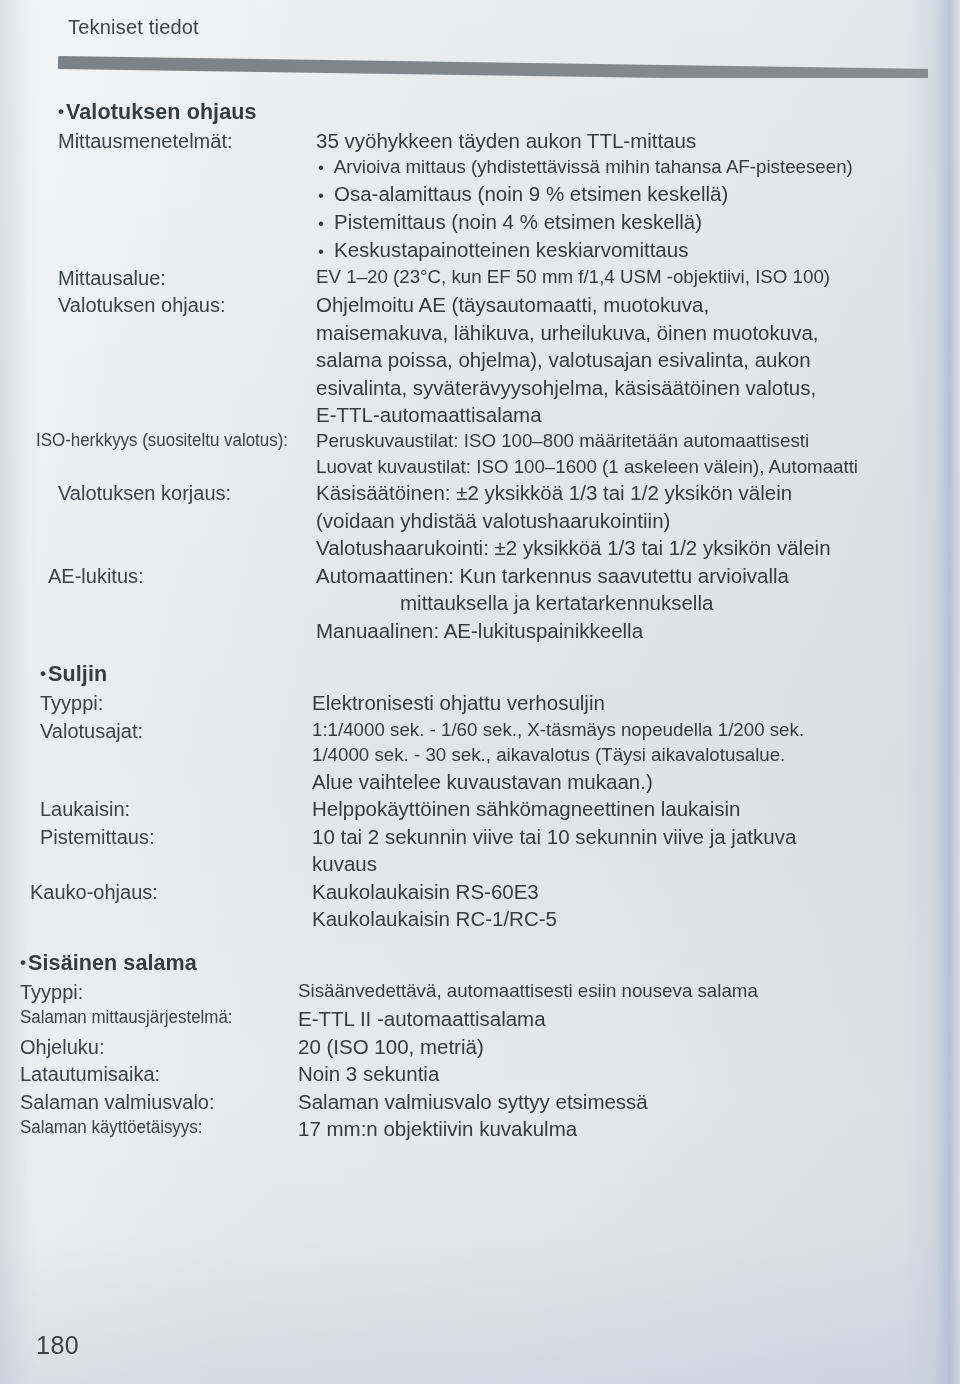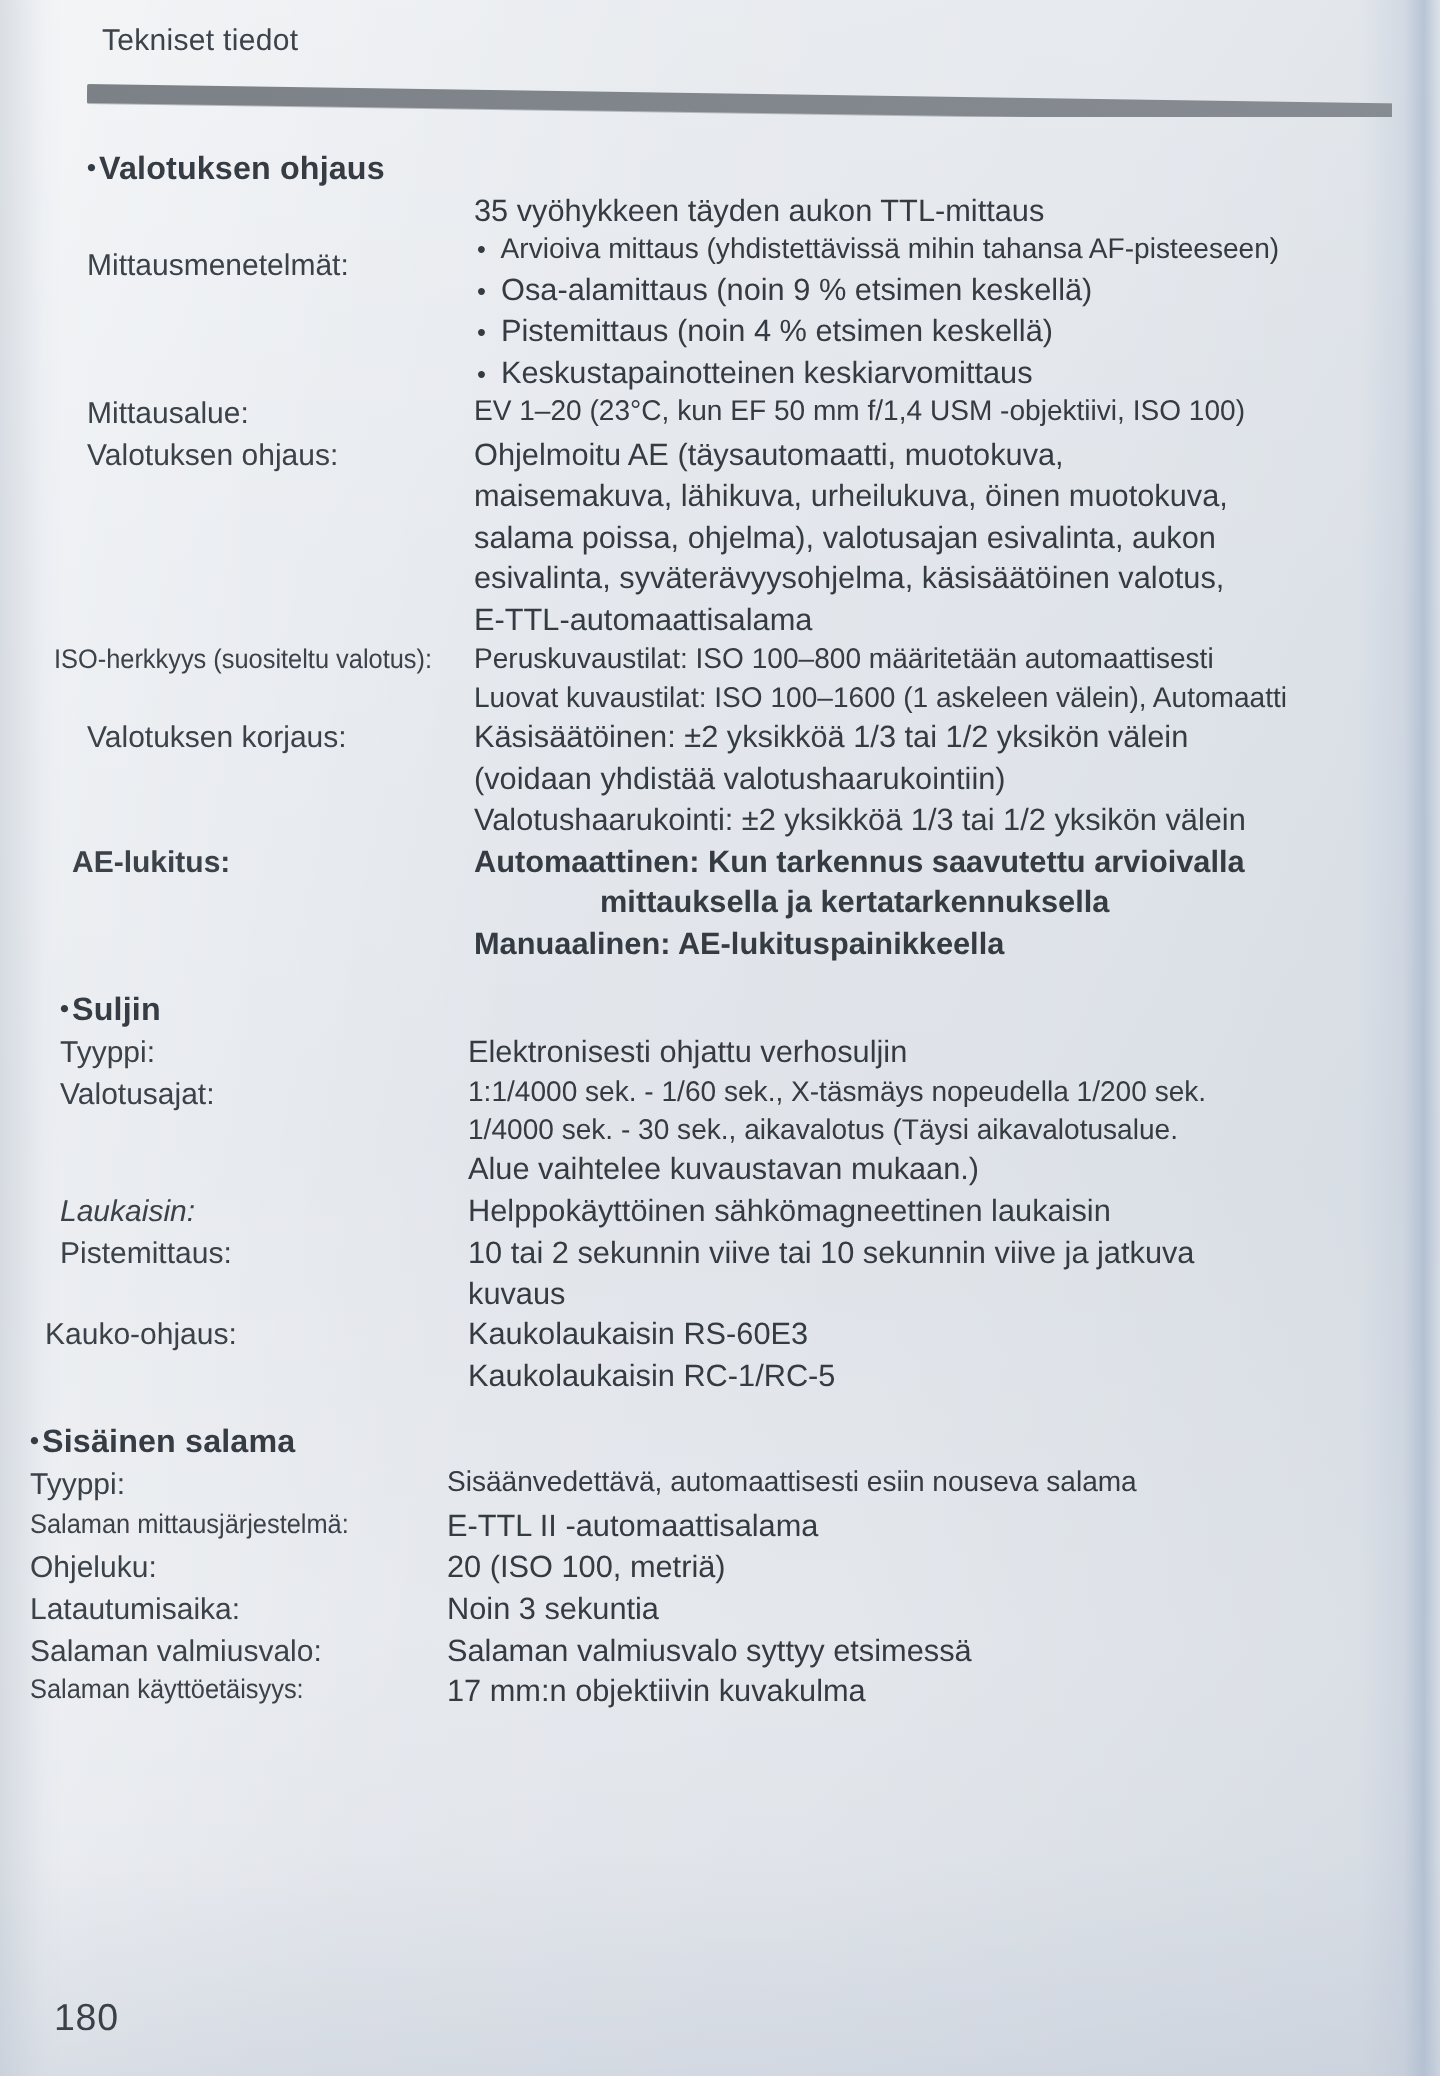--- a/index.html
+++ b/index.html
@@ -166,21 +166,21 @@
     </div>
 
   <div class="body">
 
     <div class="section" style="margin-left:58px;">
       <div class="section-title">
         <span class="bullet">•</span><span>Valotuksen ohjaus</span>
       </div>
 
       <div class="row">
-        <div class="label" style="width:258px;margin-top:36px;">Mittausmenetelmät:</div>
+        <div class="label" style="width:258px;">Mittausmenetelmät:</div>
         <div class="values">
           <div class="vline">35 vyöhykkeen täyden aukon TTL-mittaus</div>
           <div class="vline bul small">Arvioiva mittaus (yhdistettävissä mihin tahansa AF-pisteeseen)</div>
           <div class="vline bul">Osa-alamittaus (noin 9 % etsimen keskellä)</div>
           <div class="vline bul">Pistemittaus (noin 4 % etsimen keskellä)</div>
           <div class="vline bul">Keskustapainotteinen keskiarvomittaus</div>
         </div>
       </div>
 
       <div class="row">
@@ -211,21 +211,21 @@
 
       <div class="row">
         <div class="label" style="width:258px;">Valotuksen korjaus:</div>
         <div class="values">
           <div class="vline">Käsisäätöinen: ±2 yksikköä 1/3 tai 1/2 yksikön välein</div>
           <div class="vline">(voidaan yhdistää valotushaarukointiin)</div>
           <div class="vline">Valotushaarukointi: ±2 yksikköä 1/3 tai 1/2 yksikön välein</div>
         </div>
       </div>
 
-      <div class="row" style="margin-left:-10px;font-weight:bold;">
+      <div class="row" style="margin-left:-10px;">
         <div class="label" style="width:268px;">AE-lukitus:</div>
         <div class="values">
           <div class="vline">Automaattinen: Kun tarkennus saavutettu arvioivalla</div>
           <div class="vline hang">mittauksella ja kertatarkennuksella</div>
           <div class="vline" style="padding-left:-4px;">Manuaalinen: AE-lukituspainikkeella</div>
         </div>
       </div>
     </div>
 
     <div class="section" style="margin-left:40px; margin-top:18px;">
@@ -243,21 +243,21 @@
       <div class="row">
         <div class="label" style="width:272px;">Valotusajat:</div>
         <div class="values">
           <div class="vline small">1:1/4000 sek. - 1/60 sek., X-täsmäys nopeudella 1/200 sek.</div>
           <div class="vline small">1/4000 sek. - 30 sek., aikavalotus (Täysi aikavalotusalue.</div>
           <div class="vline">Alue vaihtelee kuvaustavan mukaan.)</div>
         </div>
       </div>
 
       <div class="row">
-        <div class="label" style="width:272px;font-style:italic;">Laukaisin:</div>
+        <div class="label" style="width:272px;">Laukaisin:</div>
         <div class="values">
           <div class="vline">Helppokäyttöinen sähkömagneettinen laukaisin</div>
         </div>
       </div>
 
       <div class="row">
         <div class="label" style="width:272px;">Pistemittaus:</div>
         <div class="values">
           <div class="vline">10 tai 2 sekunnin viive tai 10 sekunnin viive ja jatkuva</div>
           <div class="vline">kuvaus</div>

